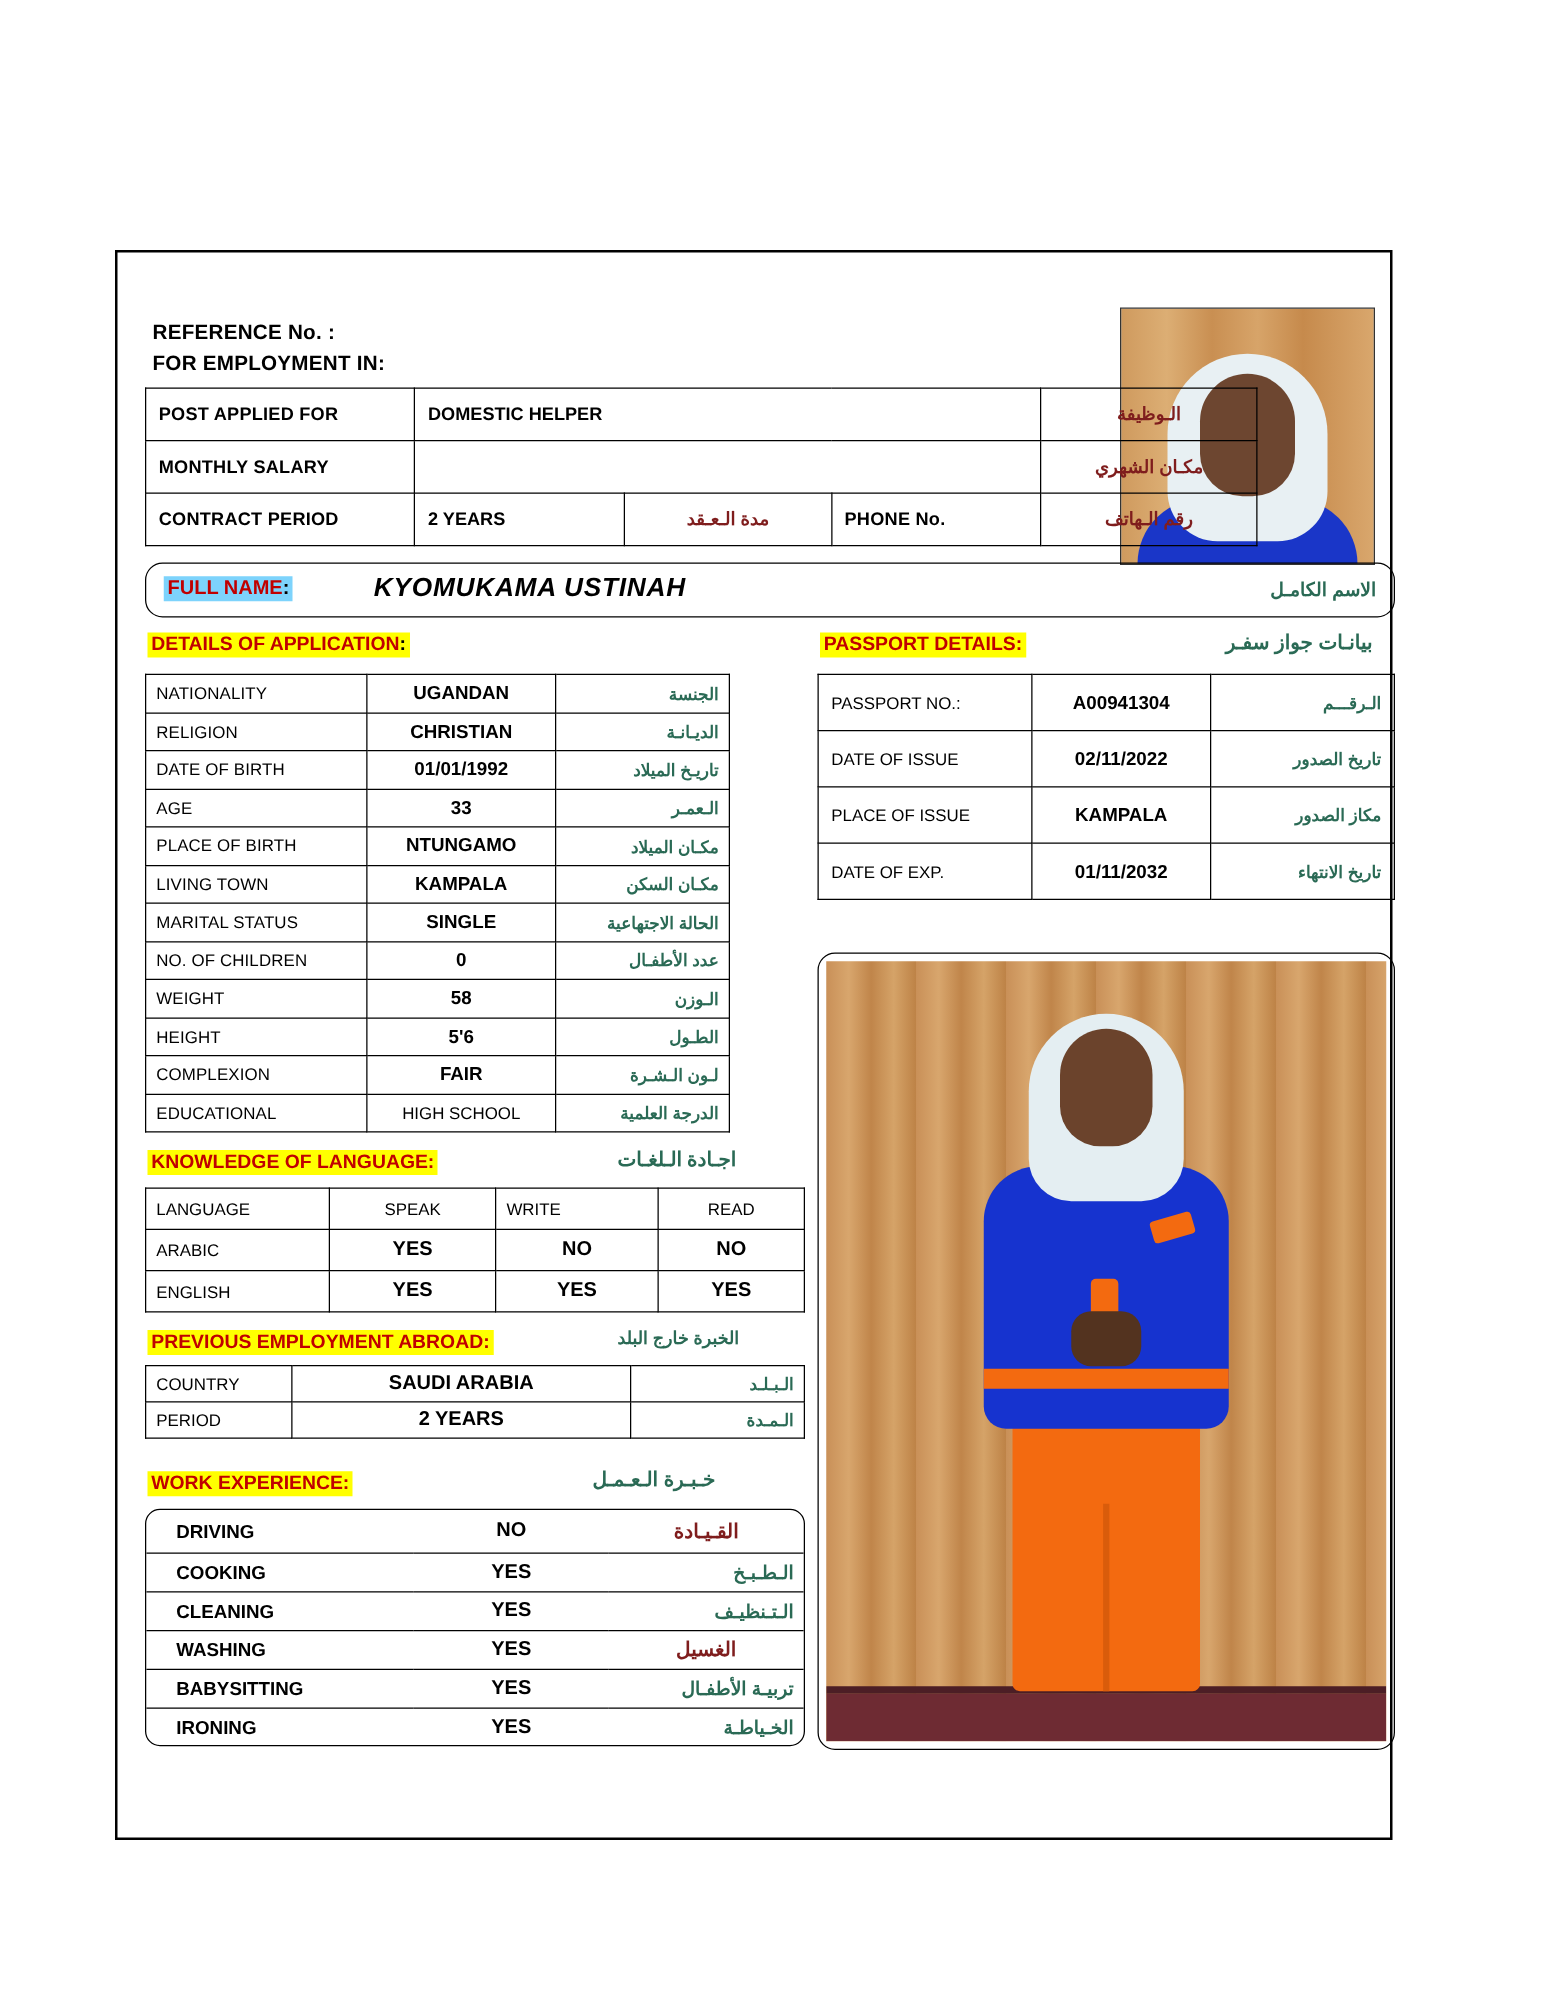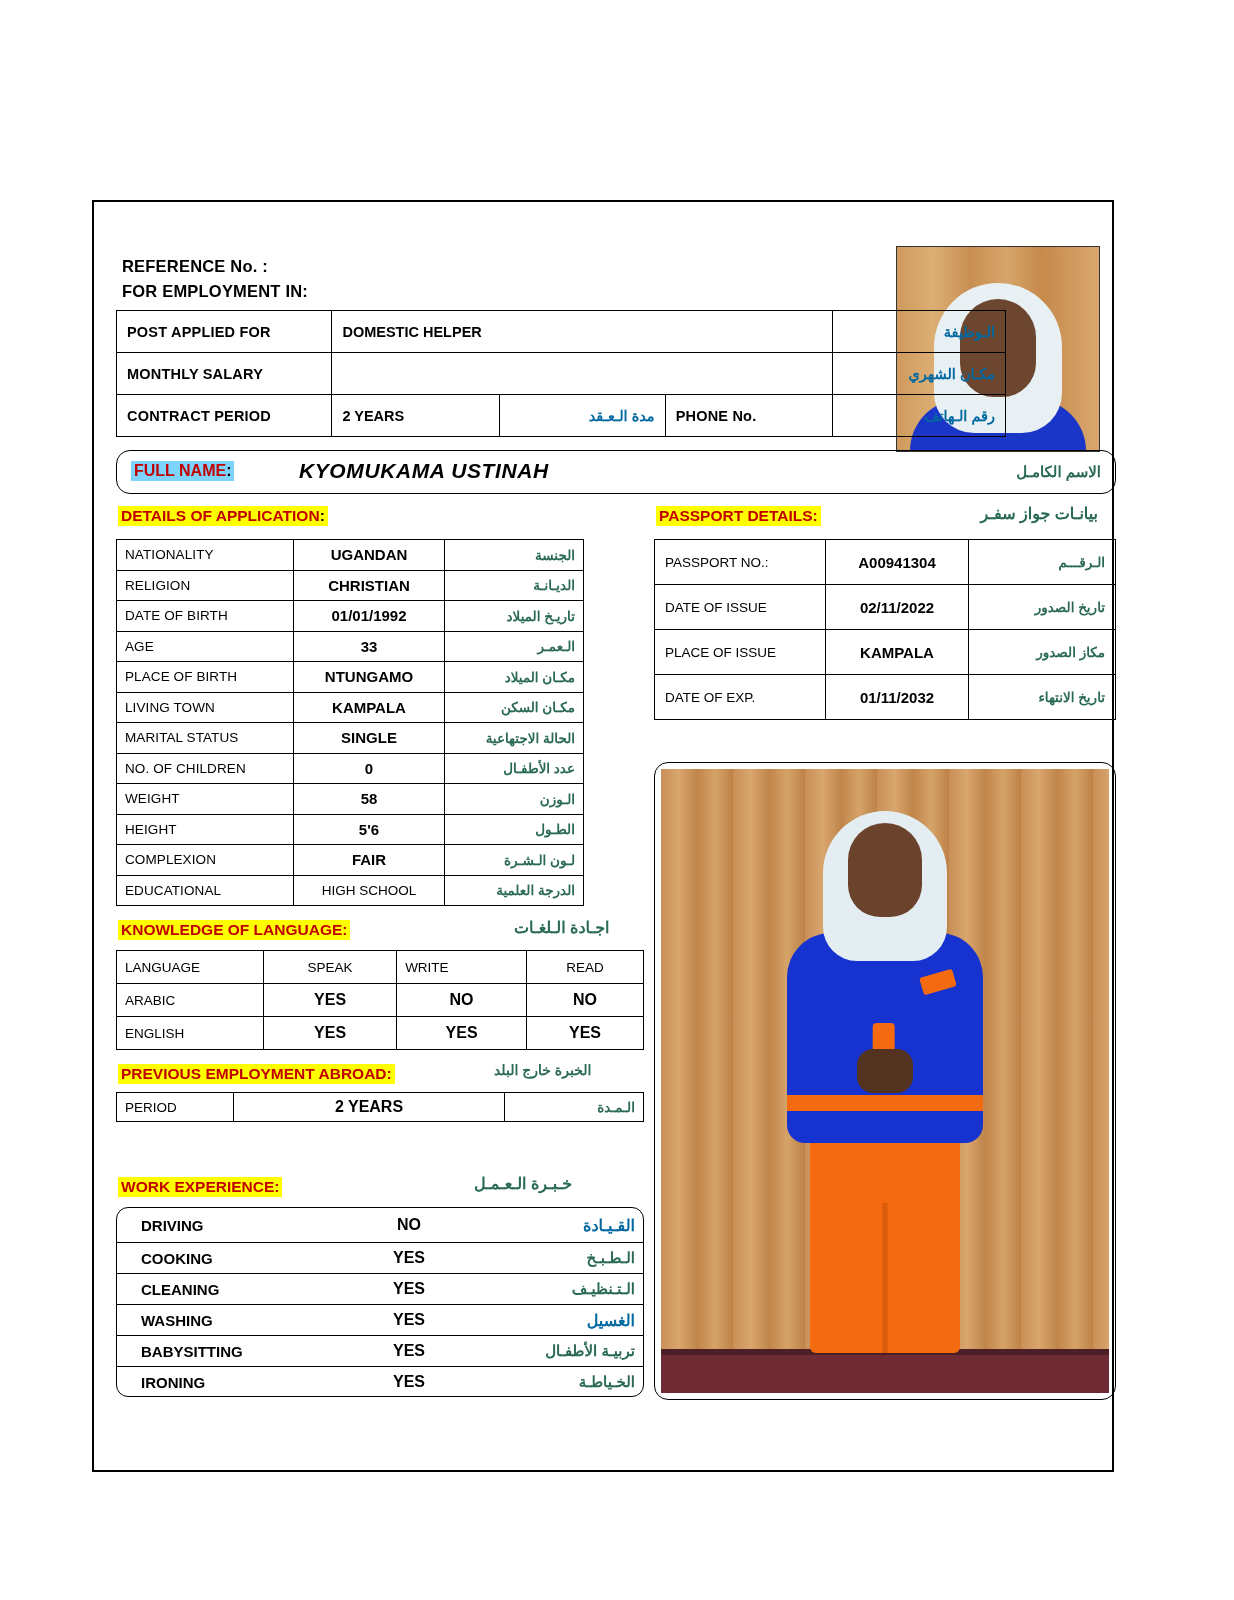--- a/index.html
+++ b/index.html
@@ -98,22 +98,22 @@
     height: 41px;
     padding: 0 10px;
     font-size: 14.5px;
     font-weight: bold;
   }
   .lbl { font-size: 14px; font-weight: bold; letter-spacing: .2px; }
   .val-big { font-size: 18.5px; font-weight: bold; }
   .ar {
     font-size: 17px;
     font-weight: bold;
-    color: #0369a1;
-    text-align: right;
+    color: #7f1d1d;
+    text-align: center;
     direction: rtl;
     margin-top: 19px;
   }
   .ar-sm { font-size: 14px; font-weight: bold; color: #2a6a55; text-align: right; direction: rtl; }
 
   
   .fullname-bar {
     position: absolute;
     left: 22px;
     top: 248px;
@@ -499,21 +499,21 @@
           </tr>
       <tr>
             <td>DATE OF EXP.</td>
             <td class="v">01/11/2032</td>
             <td class="a ar-sm">تاريخ الانتهاء</td>
           </tr>
     </tbody>
       </table>
 
     <div class="sec-head" style="left:24px; top:718px;">KNOWLEDGE OF LANGUAGE:</div>
-    <div class="sec-ar" style="left:420px; top:716px;">اجـادة الـلغـات</div>
+    <div class="sec-ar" style="left:400px; top:716px;font-family:Liberation Serif, serif;">اجـادة الـلغـات</div>
 
     <table class="lang-table">
       <tbody>
           <tr>
         <td class="h" style="width:130px">LANGUAGE</td>
         <td class="h" style="text-align:center">SPEAK</td>
         <td class="h" style="">WRITE</td>
         <td class="h" style="text-align:center">READ</td>
       </tr>
       <tr>
@@ -529,20 +529,25 @@
         <td class="c">YES</td>
       </tr>
     </tbody>
       </table>
 
     <div class="sec-head" style="left:24px; top:862px;">PREVIOUS EMPLOYMENT ABROAD:</div>
     <div class="sec-ar" style="left:400px; top:860px; font-size:14px;">الخبرة خارج البلد</div>
 
     <table class="prev-table">
       <tbody>
+          <tr>
+            <td class="k">COUNTRY</td>
+            <td class="v">SAUDI ARABIA</td>
+            <td class="a ar-sm">الـبـلـد</td>
+          </tr>
       <tr>
             <td class="k">PERIOD</td>
             <td class="v">2 YEARS</td>
             <td class="a ar-sm">الـمـدة</td>
           </tr>
     </tbody>
       </table>
 
     <div class="sec-head" style="left:24px; top:975px;">WORK EXPERIENCE:</div>
     <div class="sec-ar" style="left:380px; top:972px;">خـبـرة الـعـمـل</div>

